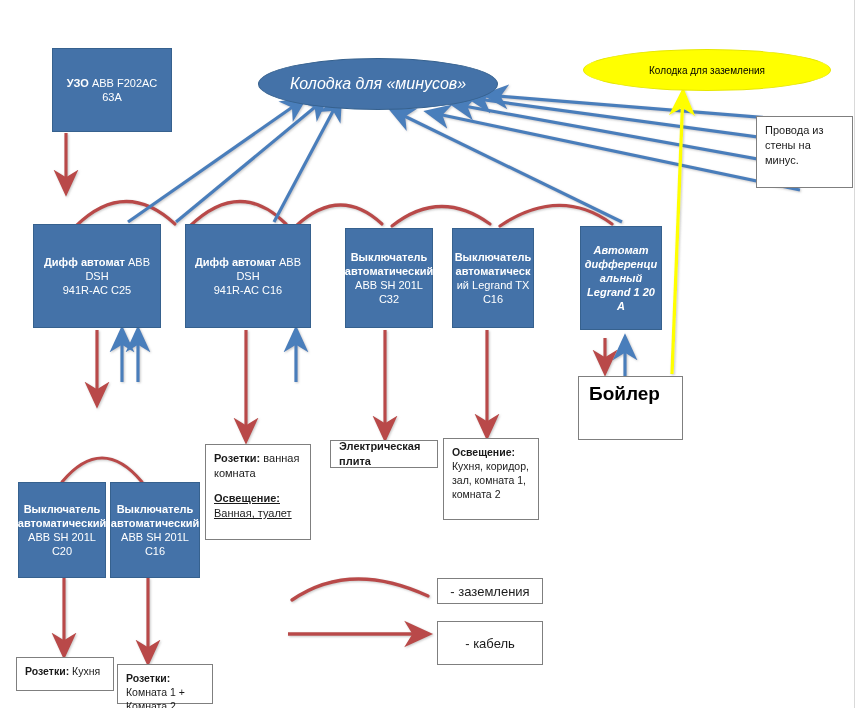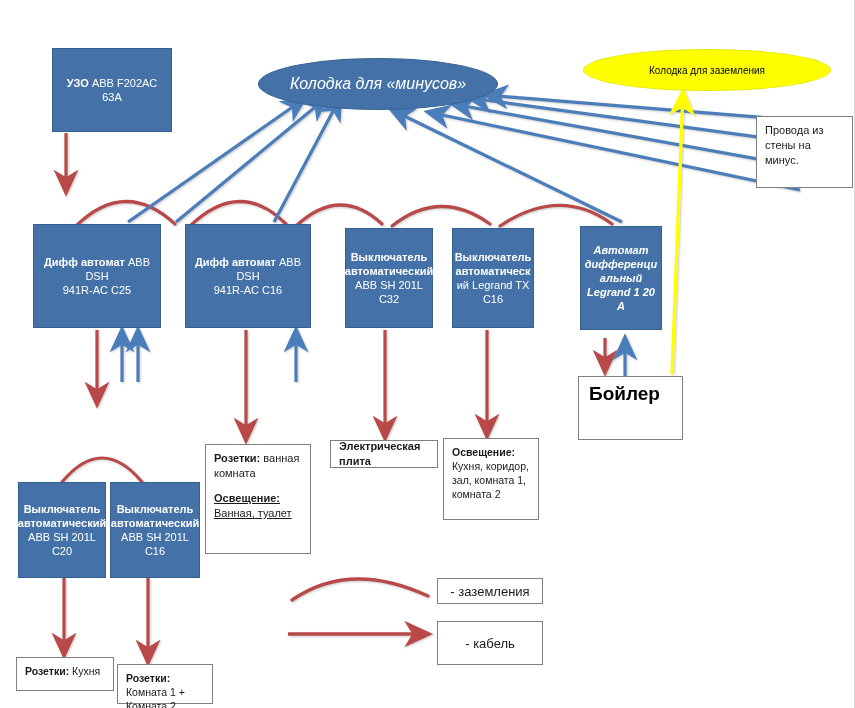--- a/index.html
+++ b/index.html
@@ -252,21 +252,21 @@
   </div>
 
   <div class="node blue-box" style="left:110px; top:482px; width:90px; height:96px; flex-direction:column;">
     <div>
       <div class="bold">Выключатель</div>
       <div class="bold">автоматический</div>
       <div>ABB SH 201L C16</div>
     </div>
   </div>
 
-  <div class="node white-box" style="left:205px; top:444px; width:106px; height:110px;">
+  <div class="node white-box" style="left:205px; top:444px; width:106px; height:96px;">
     <p class="para">
       <b>Розетки:</b><span> ванная комната</span>
     </p>
     <p class="para">
       <b>Освещение:</b><span> Ванная, туалет</span>
     </p>
   </div>
 
   <div class="node white-box" style="left:330px; top:440px; width:108px; height:28px; display:flex; align-items:center;">
     <span class="bold" style="font-weight:bold;">Электрическая плита</span>

